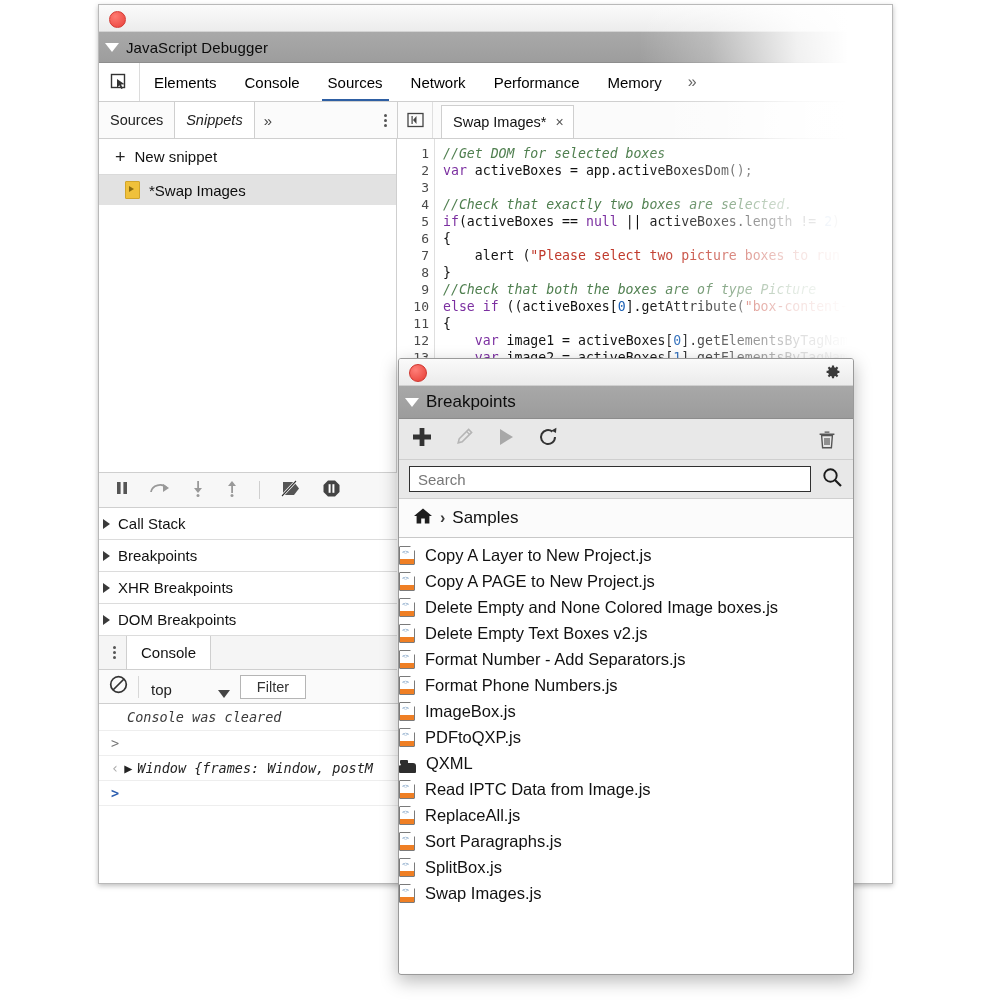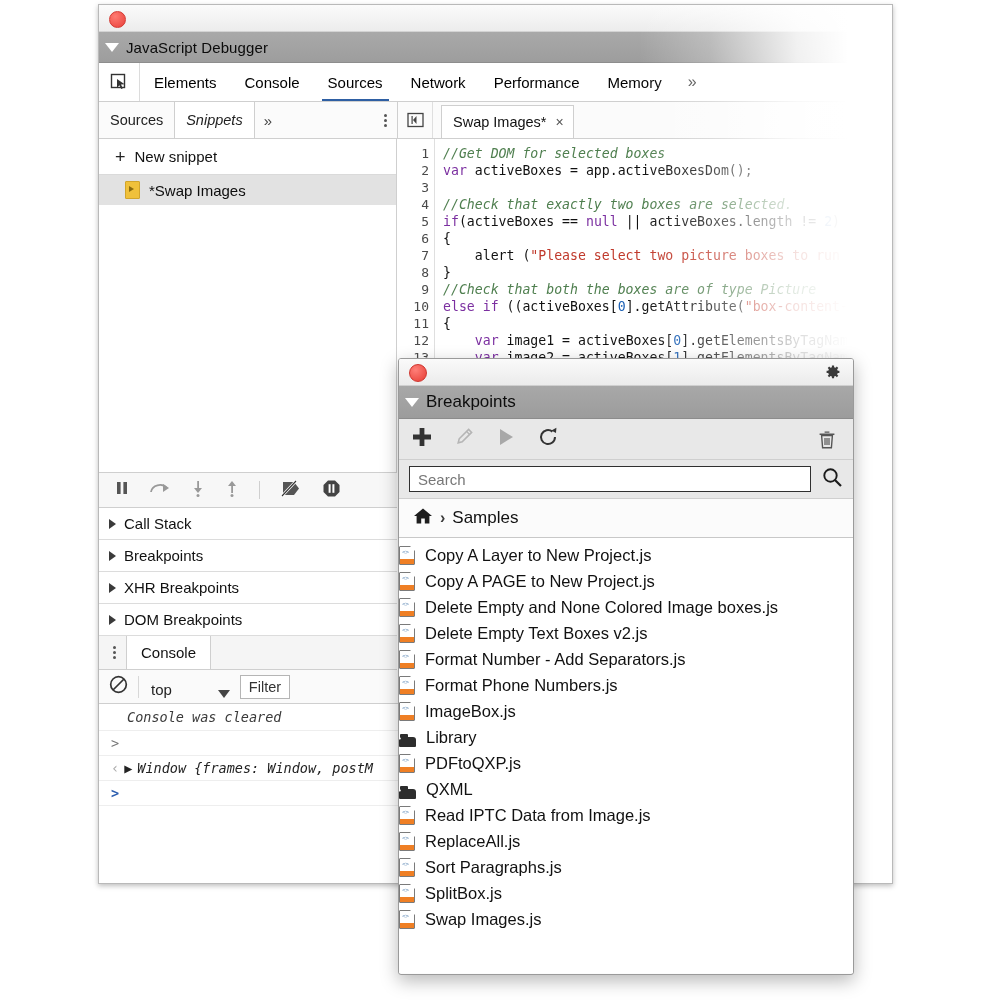--- a/index.html
+++ b/index.html
@@ -133,21 +133,21 @@
   
   .dbg-toolbar{
     height:36px;border-top:1px solid #cfcfcf;border-bottom:1px solid #cfcfcf;background:#f7f7f7;
     display:flex;align-items:center;gap:20px;padding-left:16px;width:298px;box-sizing:border-box;
   }
   .dbg-toolbar .sep{width:1px;height:18px;background:#cfcfcf;}
 
   .accordion{width:298px;box-sizing:border-box;}
   .acc-row{
     height:31px;border-bottom:1px solid #dcdcdc;display:flex;align-items:center;gap:8px;
-    padding-left:10px;font-size:15px;color:#111;background:#fff;
+    padding-left:4px;font-size:15px;color:#111;background:#fff;
   }
   .tri-right{
     width:0;height:0;border-top:5px solid transparent;border-bottom:5px solid transparent;
     border-left:7px solid #3a3a3a;
   }
 
   .console-tabrow{
     height:34px;border-bottom:1px solid #cfcfcf;display:flex;align-items:center;background:#f5f5f5;
     width:298px;box-sizing:border-box;
   }
@@ -160,21 +160,21 @@
     height:34px;border-bottom:1px solid #cfcfcf;display:flex;align-items:center;background:#fafafa;
     width:310px;box-sizing:border-box;gap:10px;padding-left:10px;
   }
   .ctx-select{
     display:flex;align-items:flex-end;gap:46px;font-size:15px;color:#222;
     padding-left:12px;border-left:1px solid #d8d8d8;height:22px;
   }
   .caret-dn{width:0;height:0;border-left:6px solid transparent;border-right:6px solid transparent;border-top:8px solid #444;}
   .filter-box{
     border:1px solid #b5b5b5;background:#fff;height:22px;display:flex;align-items:center;
-    padding:0 8px;font-size:14.5px;color:#333;
+    padding:0 16px;font-size:14.5px;color:#333;
   }
   .console-out{
     width:310px;box-sizing:border-box;font-family:"DejaVu Sans Mono",monospace;font-size:13.5px;
   }
   .con-line{padding:5px 0 5px 14px;border-bottom:1px solid #eeeeee;color:#333;}
   .con-line.cleared{font-style:italic;color:#3a3a3a;padding-left:28px;}
   .con-prompt{display:flex;align-items:center;gap:6px;padding:4px 0 4px 12px;border-bottom:1px solid #eeeeee;color:#777;}
   .con-prompt.blue{color:#2d5fb0;font-weight:bold;}
   .con-result{display:flex;align-items:center;gap:5px;padding:4px 0 4px 12px;border-bottom:1px solid #eeeeee;}
   .con-result .arrow{color:#aaa;}
@@ -587,24 +587,20 @@
         </span>
         <span>Format Phone Numbers.js</span>
       </div>
       <div class="p-item">
         <span class="ico-js">
           <em>&lt;&gt;</em>
         </span>
         <span>ImageBox.js</span>
       </div>
       <div class="p-item">
-        <span class="ico-folder"></span>
-        <span>Library</span>
-      </div>
-      <div class="p-item">
         <span class="ico-js">
           <em>&lt;&gt;</em>
         </span>
         <span>PDFtoQXP.js</span>
       </div>
       <div class="p-item">
         <span class="ico-folder"></span>
         <span>QXML</span>
       </div>
       <div class="p-item">

